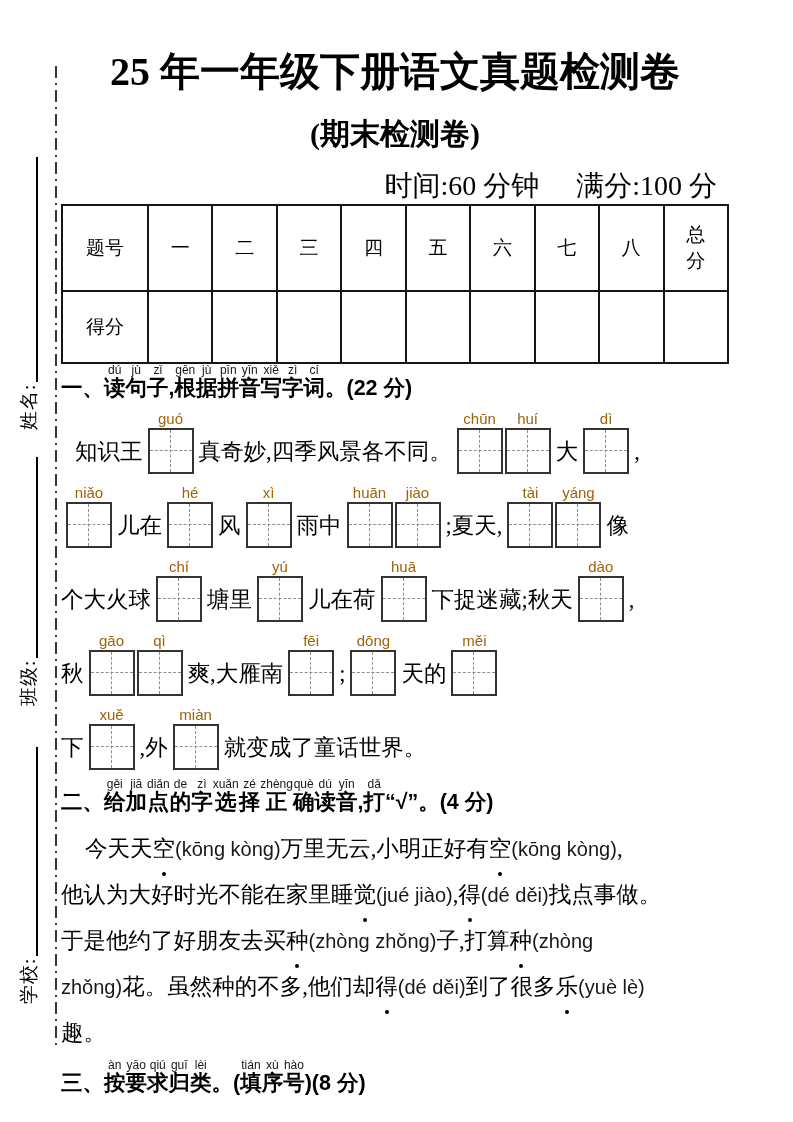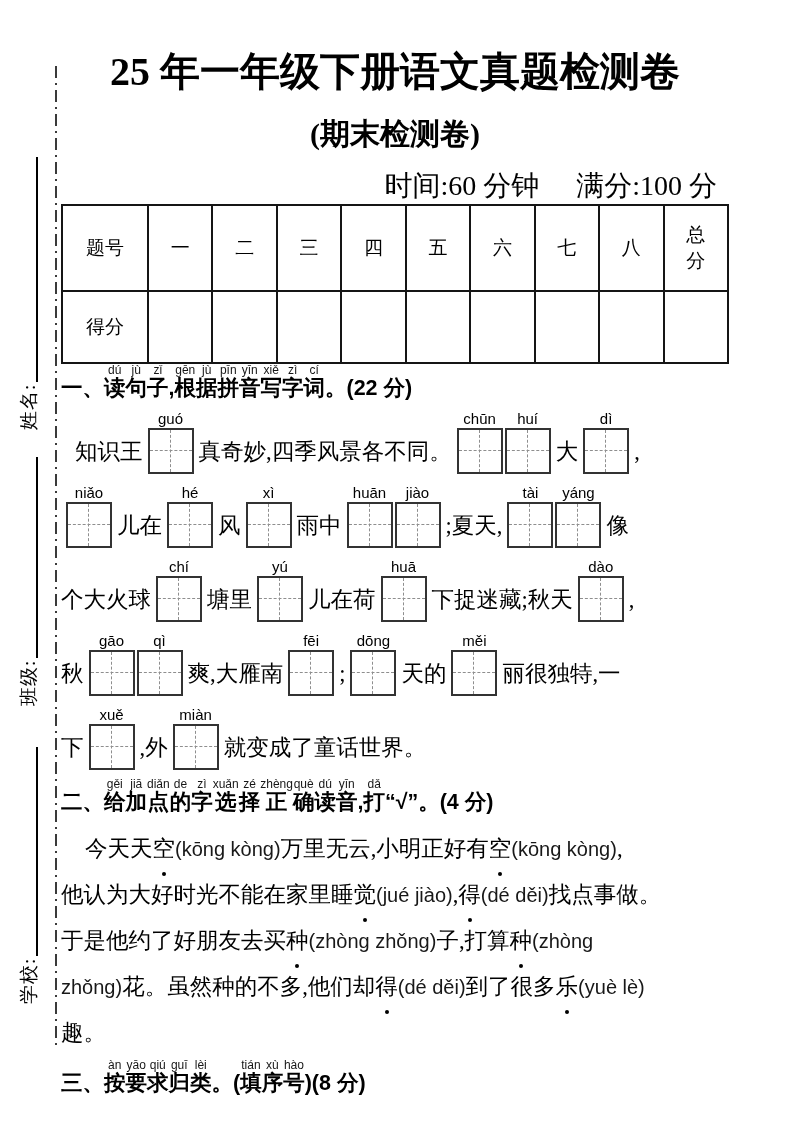--- a/index.html
+++ b/index.html
@@ -49,21 +49,21 @@
   }
   
   .s1-lines{margin-top:6px;}
   .s1line{display:flex;align-items:flex-end;height:66px;margin-bottom:8px;}
   .s1-lines .s1line:nth-child(1){padding-left:14px;}
   .s1line .txt{font-size:22.5px;line-height:26px;padding-bottom:9px;white-space:pre;}
   .pair{display:flex;gap:2px;margin:0 5px;}
   .pyb{display:flex;flex-direction:column;align-items:center;}
   .pyb .py{
     font-family:"Liberation Sans",sans-serif;font-size:15px;line-height:18px;
-    color:#000000;white-space:nowrap;
+    color:#a16207;white-space:nowrap;
   }
   .box{width:42px;height:42px;border:2px solid #333;position:relative;background:#fff;box-sizing:content-box;}
   .box::before{content:"";position:absolute;left:0;right:0;top:50%;margin-top:-1px;border-top:1px dashed #8e8e8e;}
   .box::after{content:"";position:absolute;top:0;bottom:0;left:50%;margin-left:-1px;border-left:1px dashed #8e8e8e;}
   
   .para{margin-top:10px;font-size:22.5px;line-height:45px;}
   .para .p-line{white-space:nowrap;}
   .para .p-line:nth-child(1){padding-left:24px;}
   .py-inline{font-family:Liberation Sans, sans-serif;font-size:20px;color:#181818;}
   .dotted{position:relative;display:inline-block;}
@@ -258,21 +258,20 @@
               <div class="box"></div>
             </div>
           </div>
           <span class="txt">天的</span>
           <div class="pair">
             <div class="pyb">
               <span class="py">měi</span>
               <div class="box"></div>
             </div>
           </div>
-          <span class="txt">丽很独特,一</span>
         </div>
         <div class="s1line">
           <span class="txt">下</span>
           <div class="pair">
             <div class="pyb">
               <span class="py">xuě</span>
               <div class="box"></div>
             </div>
           </div>
           <span class="txt">,外</span>

